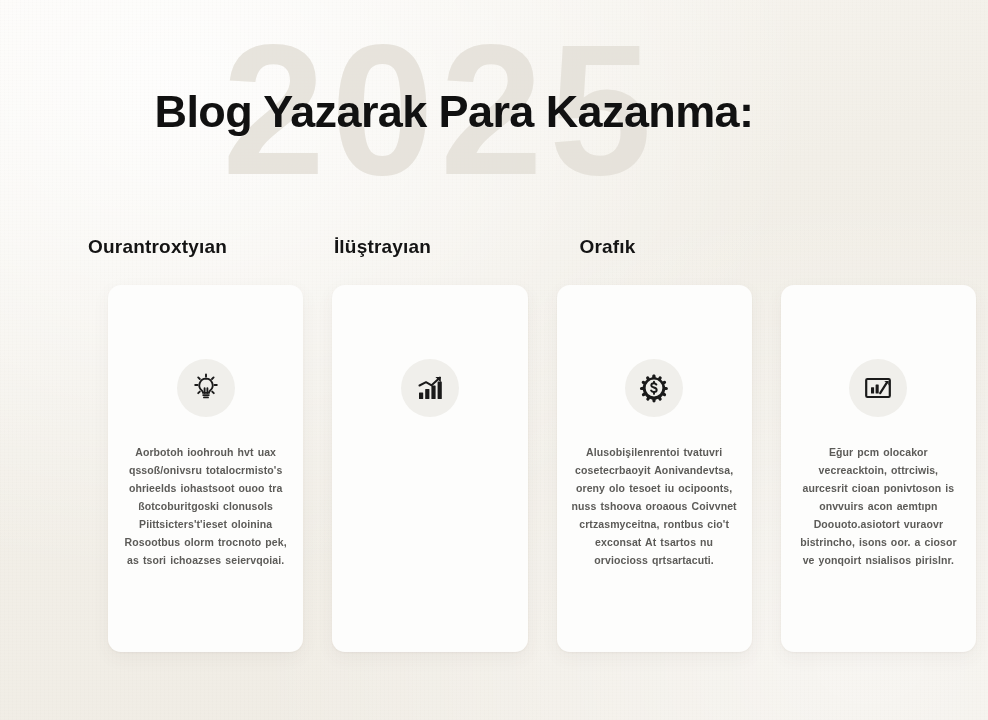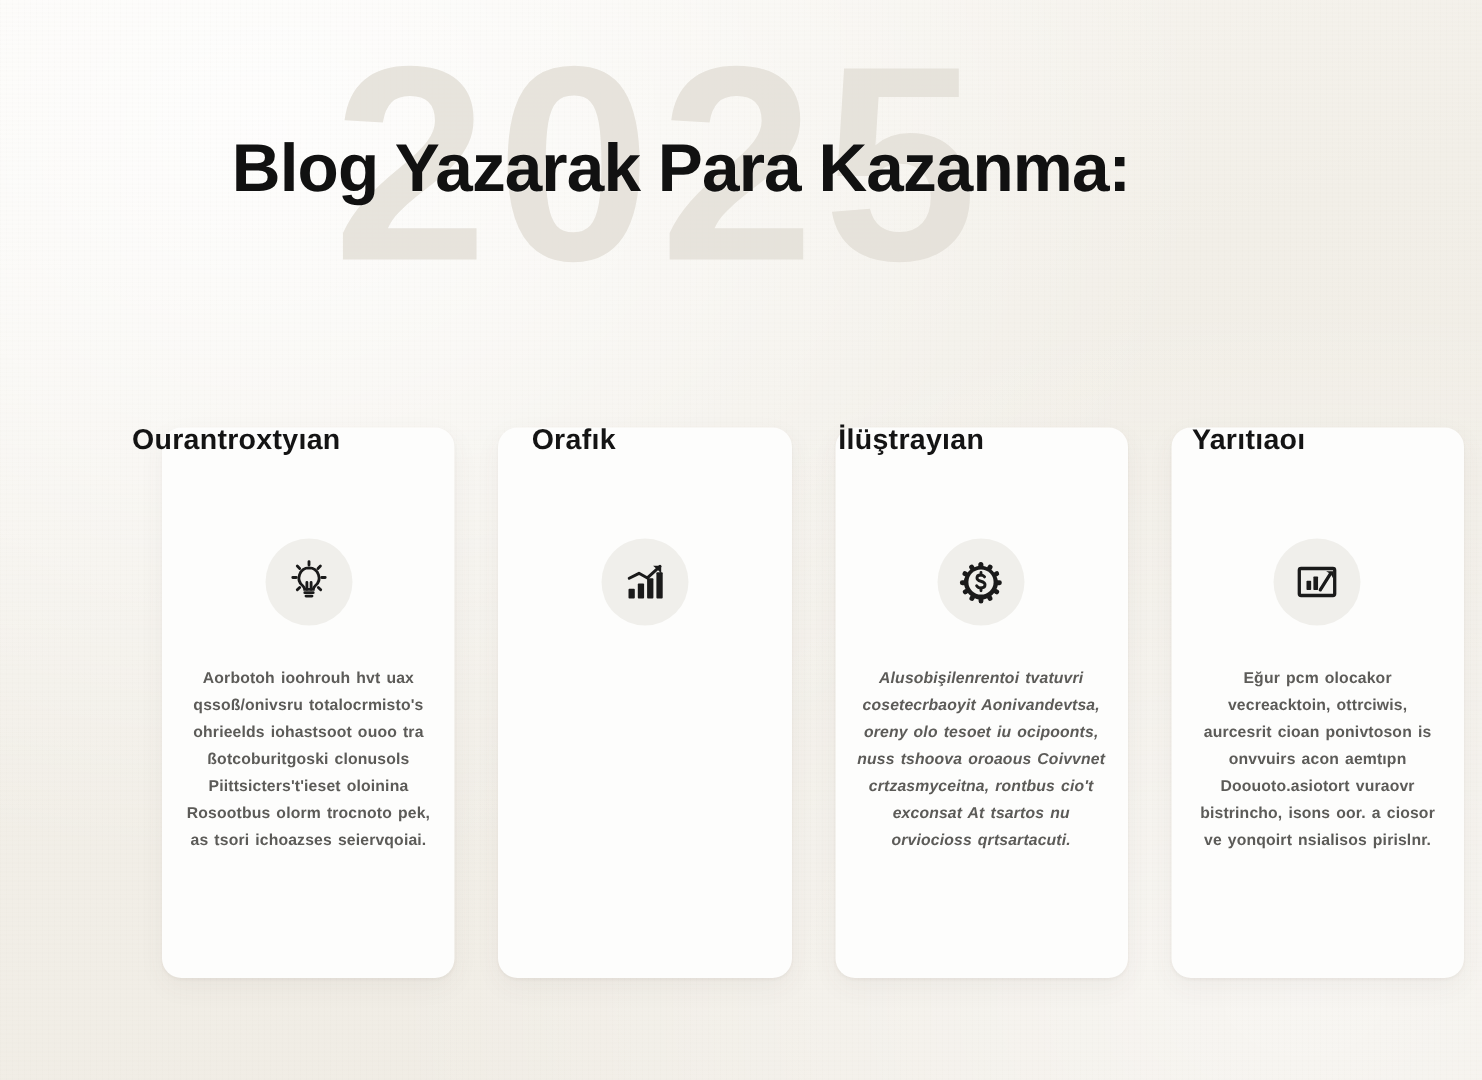--- a/index.html
+++ b/index.html
@@ -76,21 +76,20 @@
   .title-gap { display: inline-block; width: 40px; }
 
   
   .headers {
     position: absolute;
     top: 236px;
     left: 0;
     width: 793px;
     display: flex;
     z-index: 3;
-    margin-top: 47px;
   }
   .header-cell {
     flex: 0 0 225px;
     text-align: center;
     color: #141414;
     font-size: 19px;
     font-weight: 700;
     letter-spacing: 0.2px;
   }
   .header-cell.h1 { margin-left: 45px; }
@@ -115,21 +114,21 @@
       0 1px 2px rgba(90,80,65,0.05),
       0 6px 18px rgba(90,80,65,0.055);
     display: flex;
     flex-direction: column;
     align-items: center;
     padding: 0 14px 20px 14px;
     box-sizing: border-box;
   }
   .card.c1 { min-height: 367px; }
   .card.c2 { min-height: 362px; }
-  .card.c3 { min-height: 363px; font-style: italic; }
+  .card.c3 { min-height: 363px; }
   .card.c4 { min-height: 360px; }
 
   .icon-circle {
     margin-top: 74px;
     width: 58px;
     height: 58px;
     border-radius: 50%;
     background: #f0efeb;
     display: flex;
     align-items: center;
@@ -155,23 +154,22 @@
 <div id="poster">
 
   <div class="watermark">2025</div>
 
   <div class="title-wrap">
     <span class="title-line title-line-1">Blog Yazarak Para Kazanma:</span>
   </div>
 
   <div class="headers">
     <div class="header-cell h1">Ourantroxtyıan</div>
+    <div class="header-cell">İlüştrayıan</div>
     <div class="header-cell">Orafık</div>
-    <div class="header-cell">İlüştrayıan</div>
-    <div class="header-cell">Yarıtıaoı</div>
   </div>
 
   <div class="cards">
 
     <div class="card c1">
       <div class="icon-circle">
         <svg width="34" height="34" viewBox="0 0 34 34" aria-hidden="true">
           <g fill="none" stroke="#1a1a1a" stroke-width="1.9" stroke-linecap="round">
             <path d="M17 7.6a6.7 6.7 0 0 0-4.2 11.9c.8.7 1.2 1.5 1.3 2.4h5.8c.1-.9.5-1.7 1.3-2.4A6.7 6.7 0 0 0 17 7.6z"></path>
             <path d="M14.2 24.1h5.6M15 26.4h4"></path>

